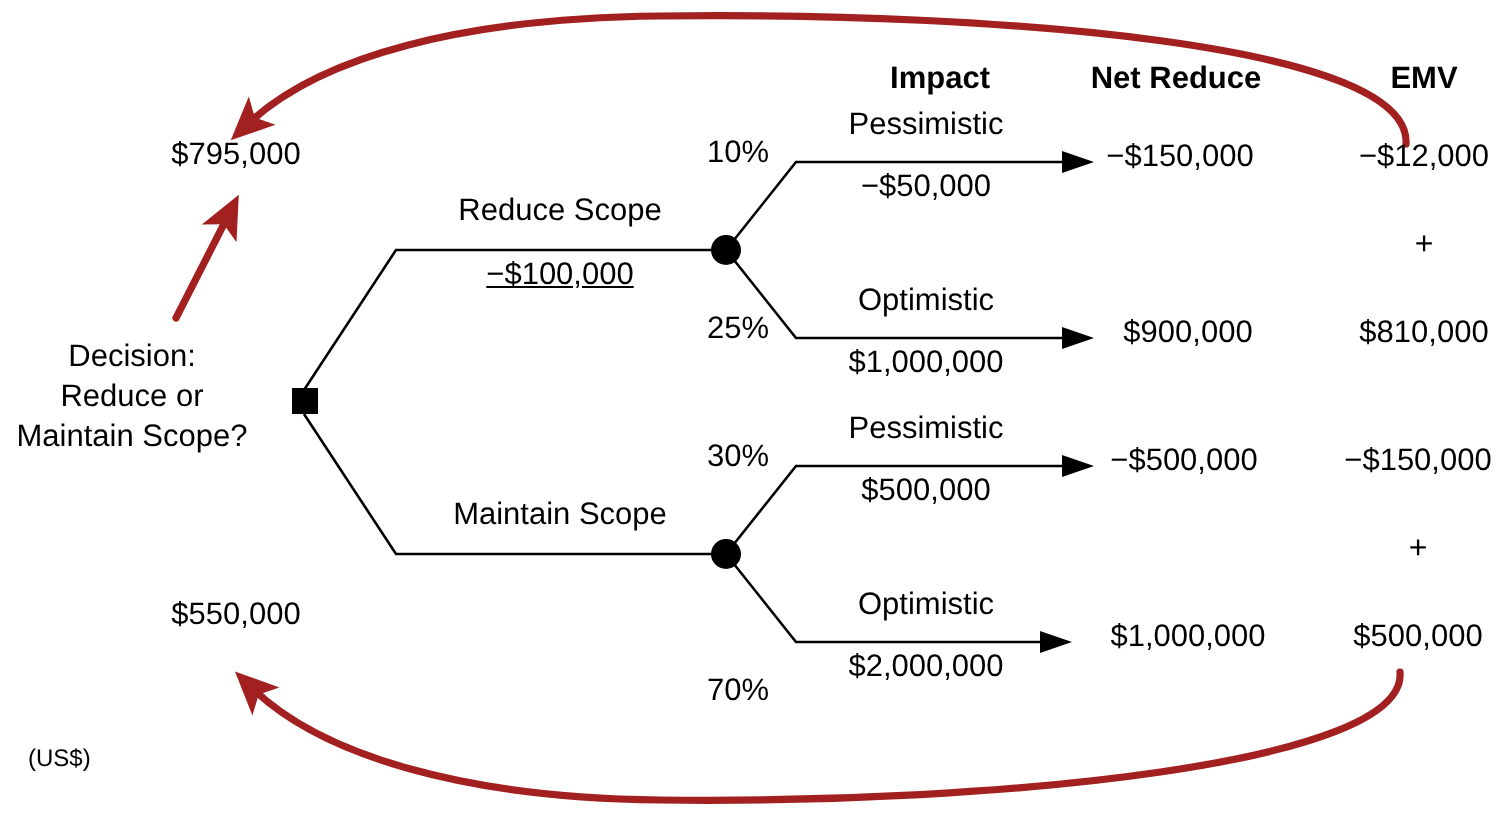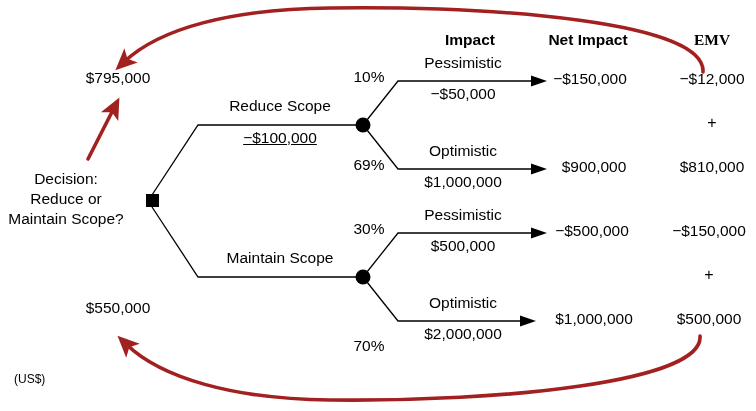--- a/index.html
+++ b/index.html
@@ -69,42 +69,42 @@
     <path d="M536,321 L520,315.5 L520,326.5 Z" fill="#000000"></path>
 
     <path d="M703,72 C706,22 500,6 330,8 C232,9 160,28 124,62" fill="none" stroke="#A32020" stroke-width="3.6" stroke-linecap="round" marker-end="url(#redhead)"></path>
 
     <path d="M700,336 C704,382 500,402 330,400 C233,399 161,378 126,344" fill="none" stroke="#A32020" stroke-width="3.6" stroke-linecap="round" marker-end="url(#redhead)"></path>
 
     <path d="M88,159 L114,108" fill="none" stroke="#A32020" stroke-width="3.6" stroke-linecap="round" marker-end="url(#redhead)"></path>
   </svg>
 
   <div class="lbl hdr ctr" style="left:470px;top:30px;">Impact</div>
-  <div class="lbl hdr ctr" style="left:588px;top:30px;">Net Impact</div>
-  <div class="lbl hdr ctr" style="left:712px;top:30px;font-family:Liberation Serif, serif;">EMV</div>
+  <div class="lbl hdr ctr" style="left:588px;top:30px;">Net Reduce</div>
+  <div class="lbl hdr ctr" style="left:712px;top:30px;">EMV</div>
 
   <div class="lbl multiline ctr" style="left:66px;top:169px;">Decision:
 Reduce or
 Maintain Scope?</div>
 
   <div class="lbl ctr" style="left:118px;top:68px;">$795,000</div>
   <div class="lbl ctr" style="left:118px;top:298px;">$550,000</div>
 
   <div class="lbl ctr" style="left:280px;top:96px;">Reduce Scope</div>
   <div class="lbl ctr" style="left:280px;top:128px;text-decoration:underline;">−$100,000</div>
 
   <div class="lbl ctr" style="left:369px;top:67px;">10%</div>
   <div class="lbl ctr" style="left:463px;top:53px;">Pessimistic</div>
   <div class="lbl ctr" style="left:463px;top:84px;">−$50,000</div>
   <div class="lbl ctr" style="left:590px;top:69px;">−$150,000</div>
   <div class="lbl ctr" style="left:712px;top:69px;">−$12,000</div>
 
   <div class="lbl ctr plus" style="left:712px;top:113px;">+</div>
 
-  <div class="lbl ctr" style="left:369px;top:155px;">69%</div>
+  <div class="lbl ctr" style="left:369px;top:155px;">25%</div>
   <div class="lbl ctr" style="left:463px;top:141px;">Optimistic</div>
   <div class="lbl ctr" style="left:463px;top:172px;">$1,000,000</div>
   <div class="lbl ctr" style="left:594px;top:157px;">$900,000</div>
   <div class="lbl ctr" style="left:712px;top:157px;">$810,000</div>
 
   <div class="lbl ctr" style="left:280px;top:248px;">Maintain Scope</div>
 
   <div class="lbl ctr" style="left:369px;top:219px;">30%</div>
   <div class="lbl ctr" style="left:463px;top:205px;">Pessimistic</div>
   <div class="lbl ctr" style="left:463px;top:236px;">$500,000</div>

